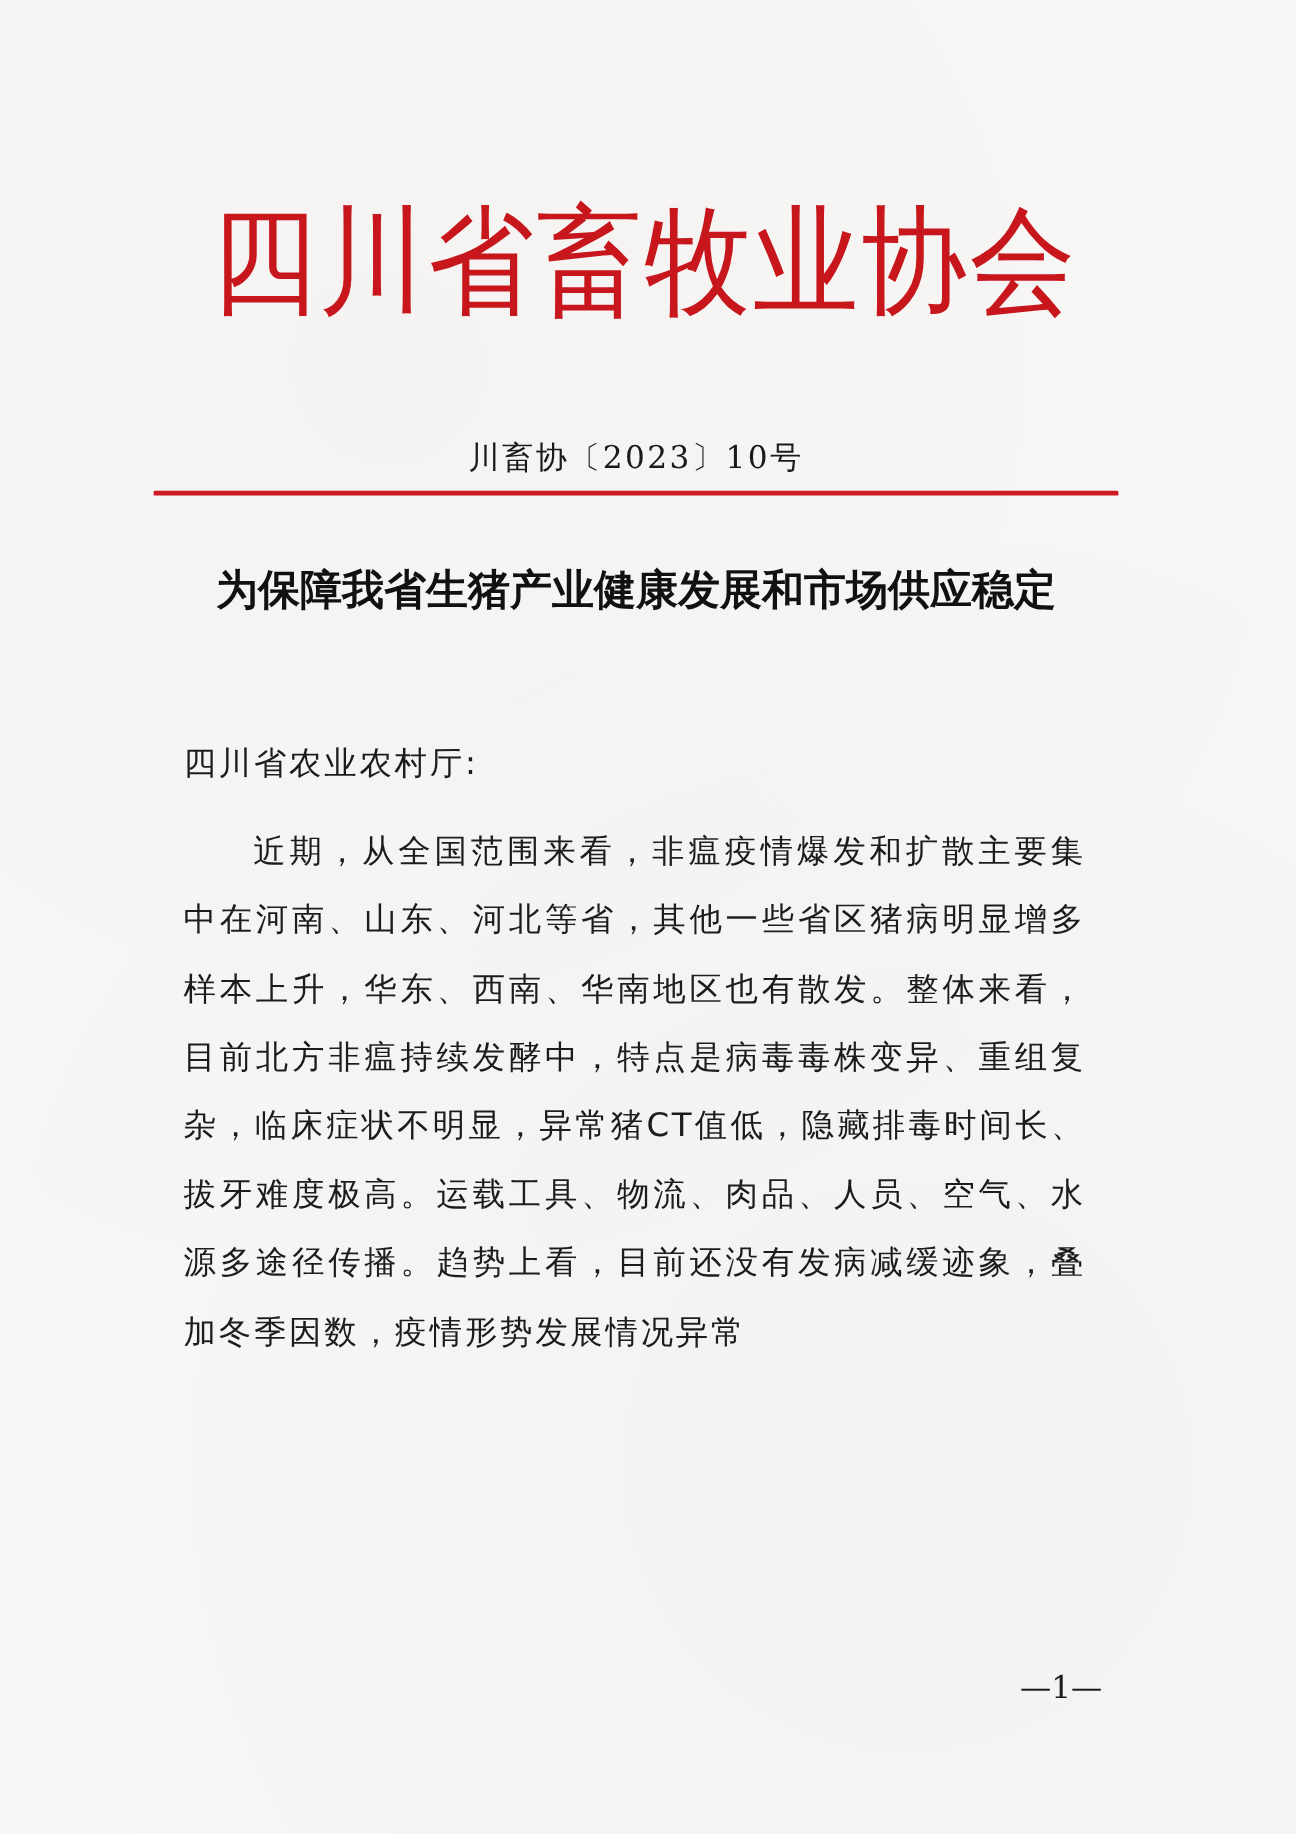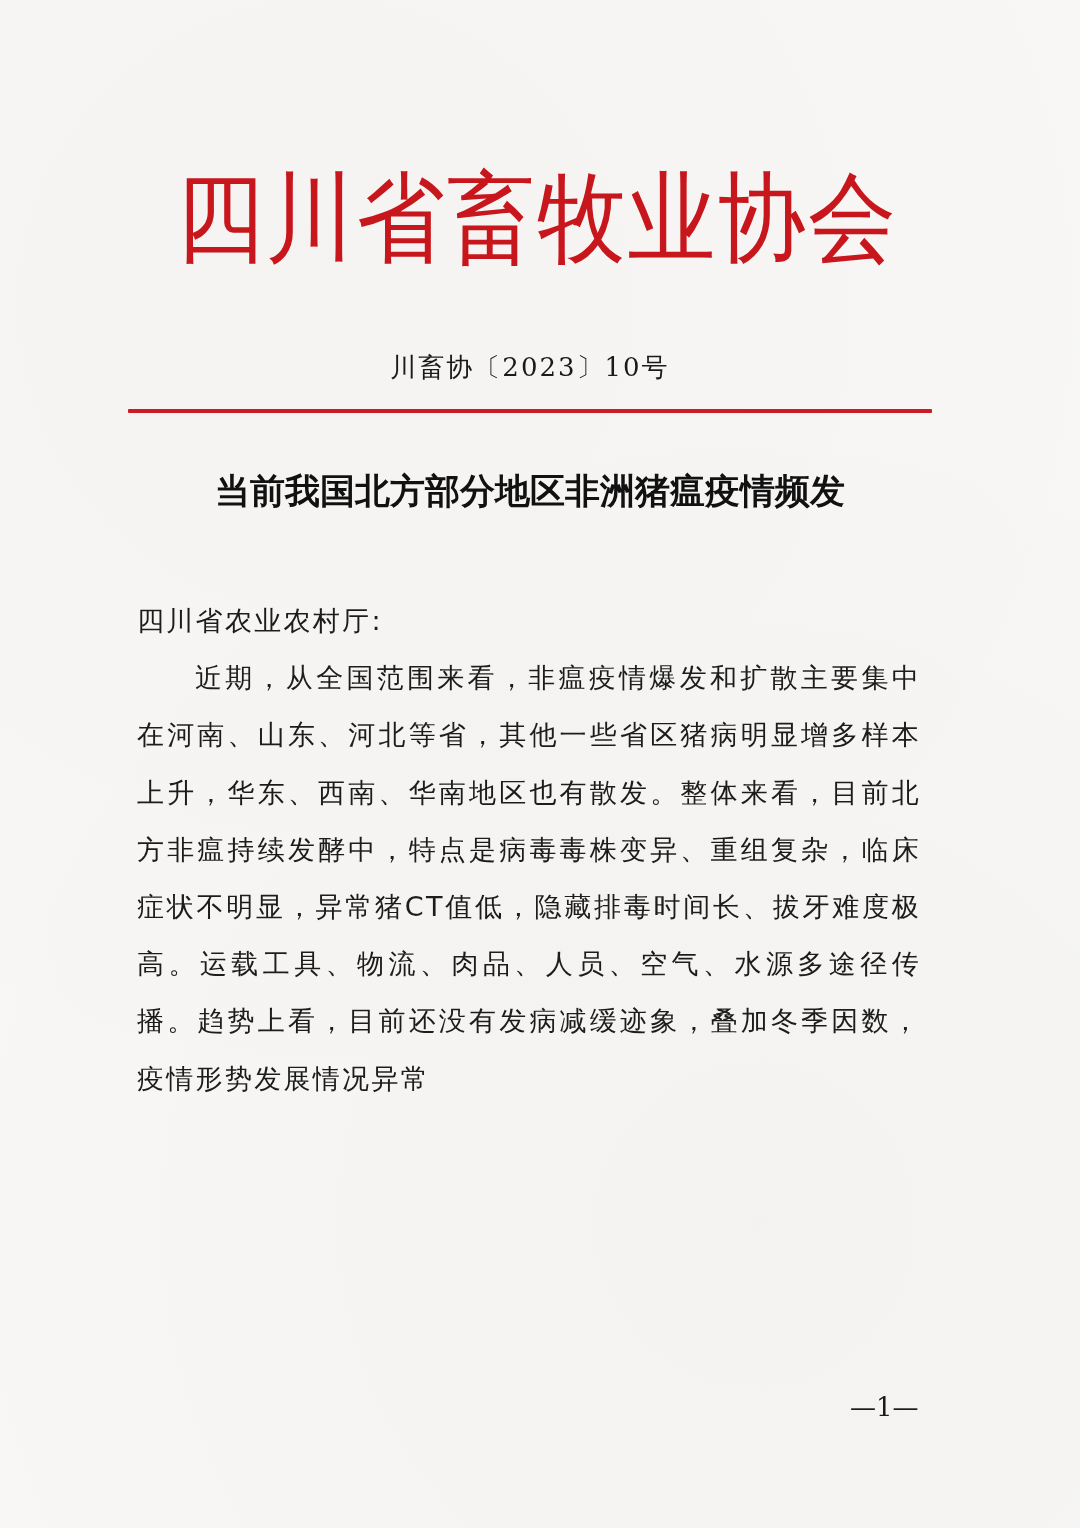--- a/index.html
+++ b/index.html
@@ -42,21 +42,21 @@
       line-height: 1;
     }
     .org-header span {
       display: inline-block;
       transform: scaleY(1.12);
     }
     .doc-number {
       position: absolute;
       left: 0;
       width: 1060px;
-      top: 350px;
+      top: 364px;
       text-align: center;
       font-size: 26px;
       color: #1a1a1a;
       font-family: "DejaVu Serif", "Liberation Serif", serif;
       letter-spacing: 2px;
     }
     .red-rule {
       position: absolute;
       left: 128px;
       top: 409px;
@@ -82,21 +82,21 @@
       left: 137px;
       top: 592px;
       width: 784px;
       font-size: 27px;
       line-height: 57.2px;
       color: #1c1c1c;
       font-family: "DejaVu Sans", "Liberation Sans", sans-serif;
       letter-spacing: 2.3px;
     }
     .body-text p {
-      margin: 0;
+      margin: 16px;
       text-align: justify;
       text-align-last: left;
     }
     .indent {
       text-indent: 58px;
     }
     .section-heading {
       font-weight: bold;
       text-indent: 58px;
       letter-spacing: 1px;
@@ -123,21 +123,21 @@
     <span>牧</span>
     <span>业</span>
     <span>协</span>
     <span>会</span>
   </div>
 
   <div class="doc-number">川畜协〔2023〕10号</div>
 
   <div class="red-rule"></div>
 
-  <div class="doc-title">当前我国北方部分地区非洲猪瘟疫情频发</div>
+  <div class="doc-title">为保障我省生猪产业健康发展和市场供应稳定</div>
 
   <div class="body-text">
     <p>四川省农业农村厅:</p>
     <p class="indent">近期，从全国范围来看，非瘟疫情爆发和扩散主要集中在河南、山东、河北等省，其他一些省区猪病明显增多样本上升，华东、西南、华南地区也有散发。整体来看，目前北方非瘟持续发酵中，特点是病毒毒株变异、重组复杂，临床症状不明显，异常猪CT值低，隐藏排毒时间长、拔牙难度极高。运载工具、物流、肉品、人员、空气、水源多途径传播。趋势上看，目前还没有发病减缓迹象，叠加冬季因数，疫情形势发展情况异常</p>
   </div>
 
   <div class="page-number">—1—</div>
 
 </div>
 

